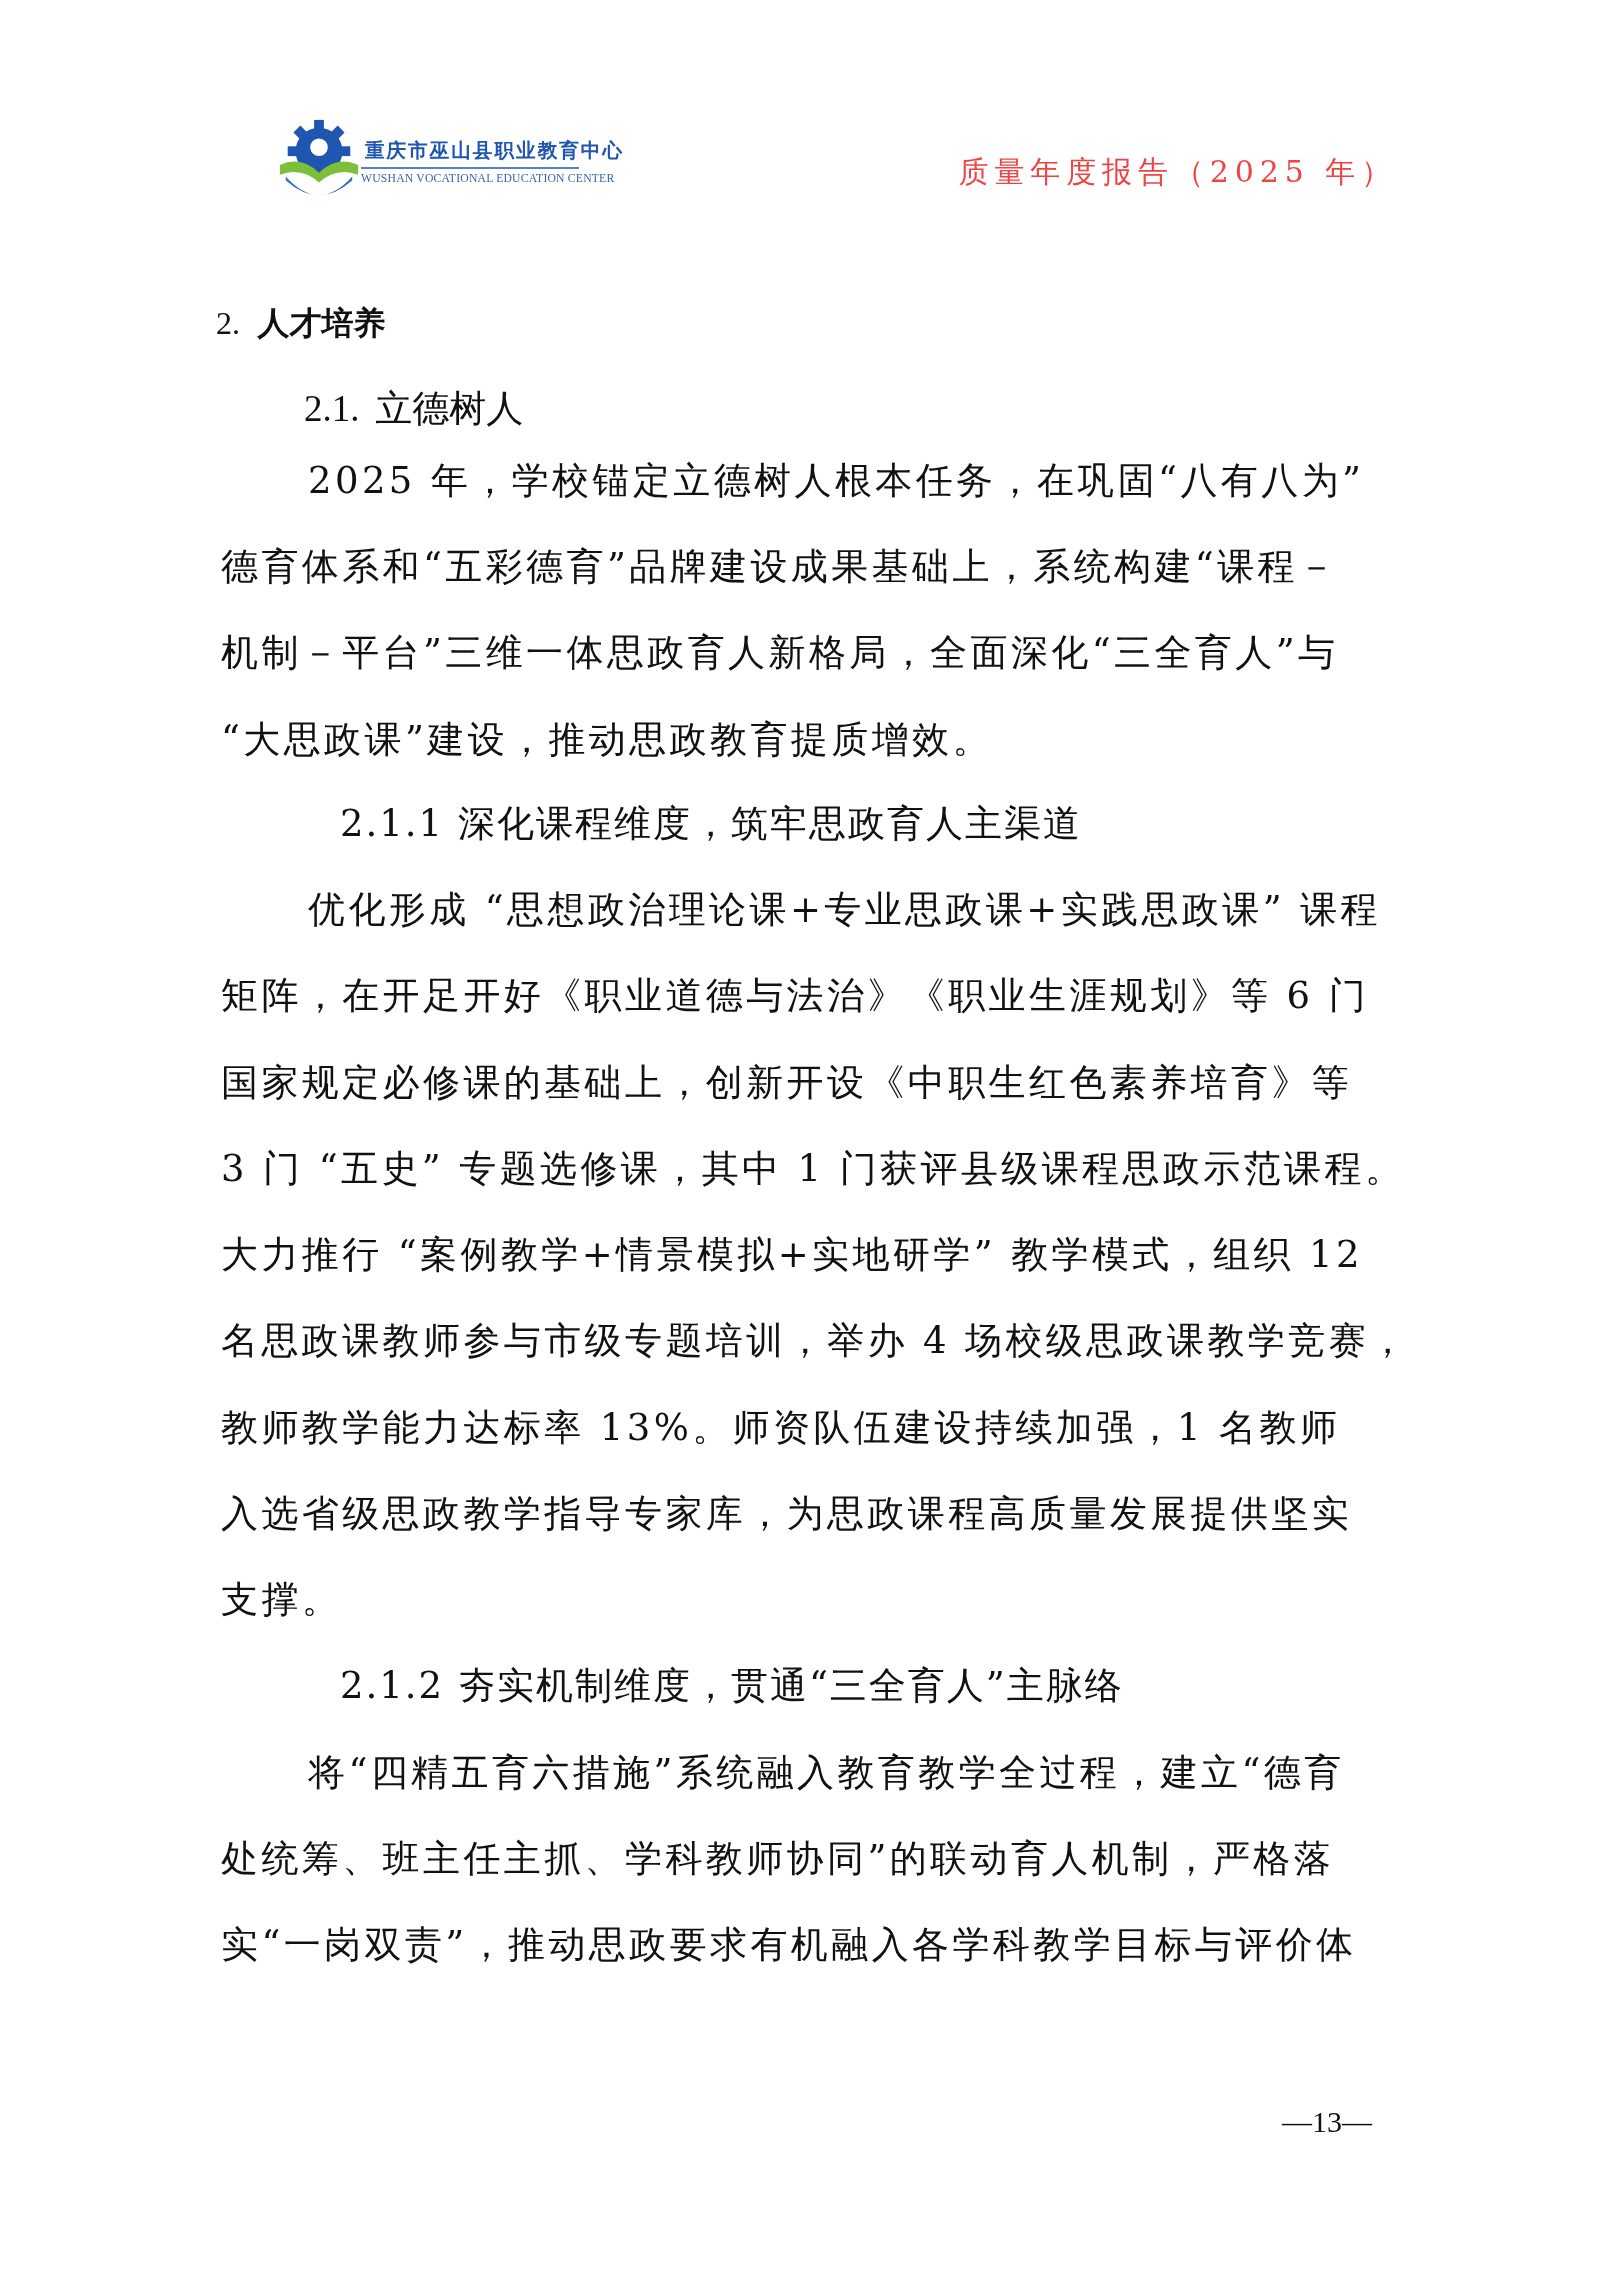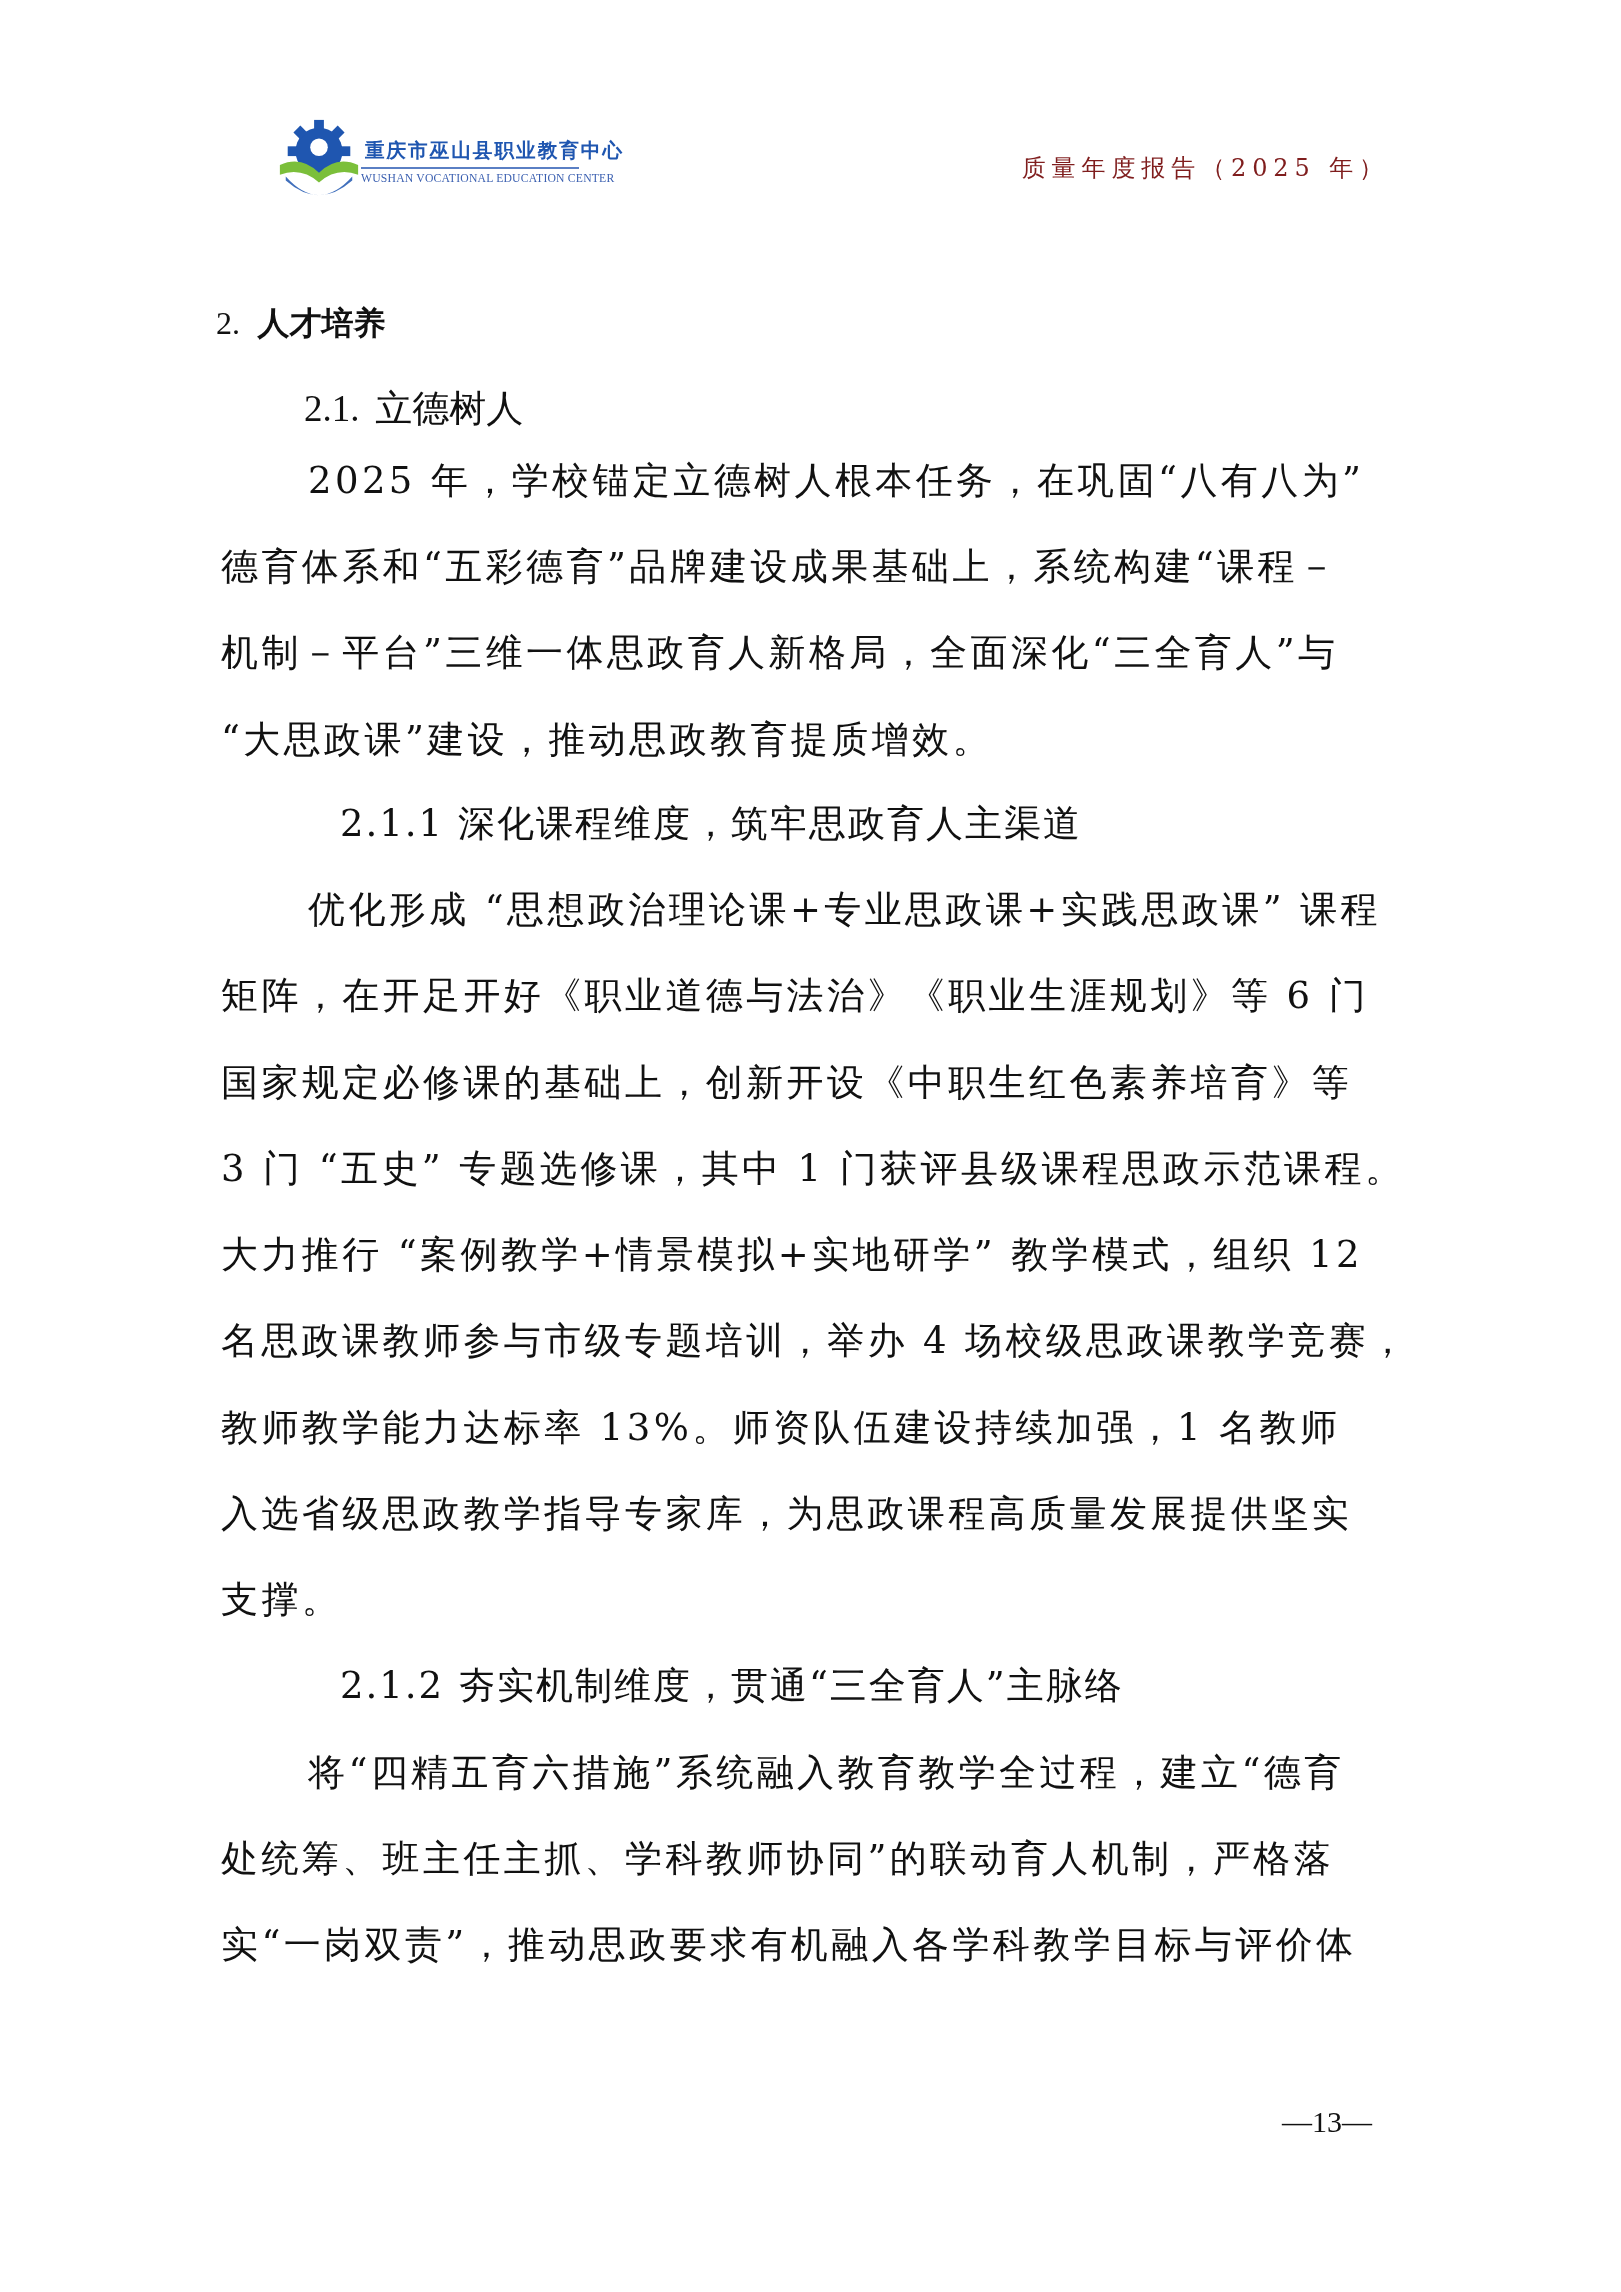--- a/index.html
+++ b/index.html
@@ -6,22 +6,22 @@
     body { width: 1621px; height: 2293px; position: relative; overflow: hidden;
            font-family: "DejaVu Serif", "Liberation Serif", serif; color: #111; }
     .header { position: absolute; left: 0; top: 0; width: 1621px; height: 225px; }
     .logo { position: absolute; left: 272px; top: 116px; width: 94px; height: 88px; }
     .org { position: absolute; left: 361px; top: 137px; }
     .org-cn { font-family: "DejaVu Sans", sans-serif; font-size: 19.6px; font-weight: bold;
               color: #1f56b0; letter-spacing: 2px; padding-left: 3.9px; }
     .org-line { width: 218px; height: 2px; background: #5a7fc4; margin: 2.9px 0 2px 0; }
     .org-en { font-family: "Liberation Serif", serif; font-size: 12.3px; color: #3a5fb0;
               letter-spacing: 0.2px; transform: scaleX(0.95); transform-origin: left; white-space: nowrap; }
-    .report-title { position: absolute; right: 232px; top: 152px; font-size: 24px;
-                    color: #7f1d1d; letter-spacing: 5.9px; font-family: "DejaVu Serif", serif; }
+    .report-title { position: absolute; right: 224px; top: 152px; font-size: 30px;
+                    color: #ef4444; letter-spacing: 5.9px; font-family: "DejaVu Serif", serif; }
     .h2 { position: absolute; left: 216px; top: 302px; font-size: 32px; font-weight: bold;
           font-family: "DejaVu Sans", sans-serif; }
     .h2 .num { font-family: "Liberation Serif", serif; font-weight: normal; margin-right: 17.6px; }
     .h3 { position: absolute; left: 304px; top: 384px; font-size: 37px; }
     .h3 .num { font-family: Liberation Serif, serif; margin-right: 15.7px; }
 
     .line { position: absolute; left: 221px; font-size: 37px; white-space: nowrap;
             letter-spacing: 3.4px; line-height: 49px; }
     .line.indent { left: 308px; }
     .h4 { position: absolute; left: 304px; font-size: 37px; white-space: nowrap; letter-spacing: 2px; margin-left: 36px; }

